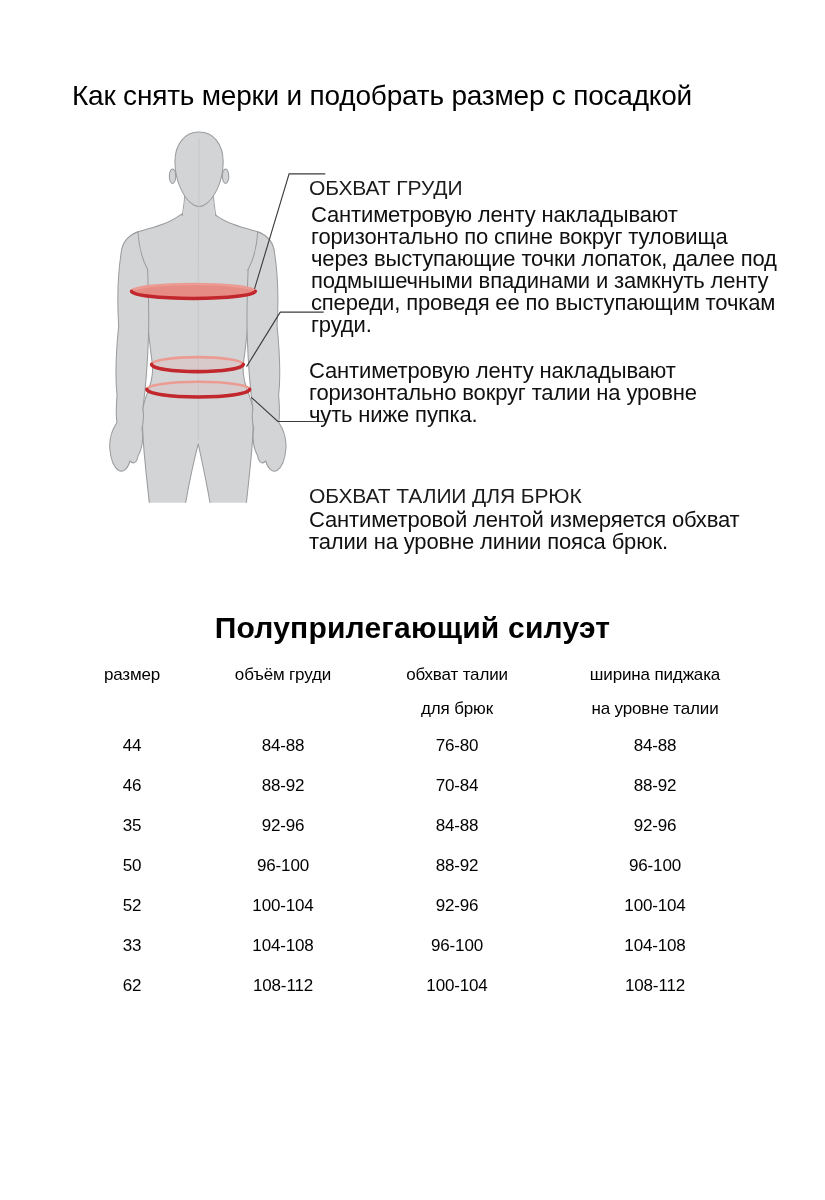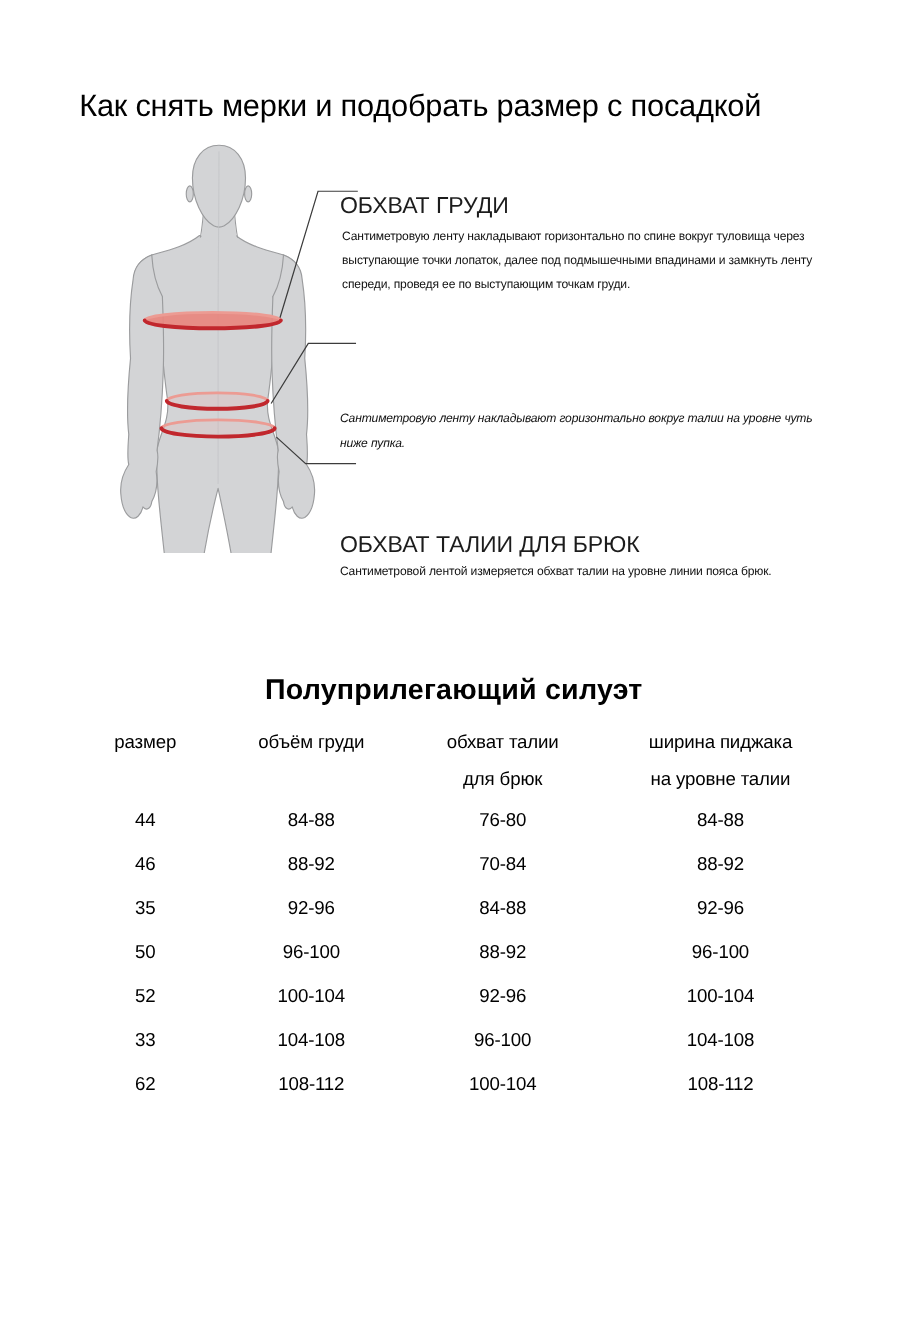--- a/index.html
+++ b/index.html
@@ -15,32 +15,32 @@
   .page-title{
     left:72px;top:80px;width:700px;
     font-size:28px;line-height:1.15;letter-spacing:-0.2px;
     color:#000;white-space:nowrap;
   }
   .section-label{
     font-size:21px;line-height:22px;letter-spacing:-0.1px;color:#1c1c1c;
     white-space:nowrap;
   }
   .section-desc{
-    font-size:11px;line-height:22px;letter-spacing:-0.15px;color:#101010;
+    font-size:22px;line-height:22px;letter-spacing:-0.15px;color:#101010;
   }
   .lbl-chest{left:309px;top:177px;}
   .desc-chest{left:311px;top:204px;width:470px;}
   .lbl-jacket{left:309px;top:347px;}
-  .desc-jacket{left:309px;top:370px;width:436px;font-style:italic;}
+  .desc-jacket{left:309px;top:360px;width:436px;}
   .lbl-trousers{left:309px;top:485px;}
   .desc-trousers{left:309px;top:509px;width:474px;}
 
   .table-title{
     left:0;top:611px;width:825px;text-align:center;
-    font-size:26px;font-weight:bold;color:#000;letter-spacing:0.2px;
+    font-size:30px;font-weight:bold;color:#000;letter-spacing:0.2px;
   }
   .size-table{left:60px;top:658px;width:698px;}
   .t-row,.t-hrow{
     display:grid;
     grid-template-columns:144px 158px 190px 206px;
     align-items:center;text-align:center;
   }
   .t-hrow{height:34px;font-size:17px;color:#000;letter-spacing:-0.15px;}
   .t-row{height:40px;font-size:17px;color:#000;letter-spacing:-0.15px;}
   .t-cell{white-space:nowrap;}

